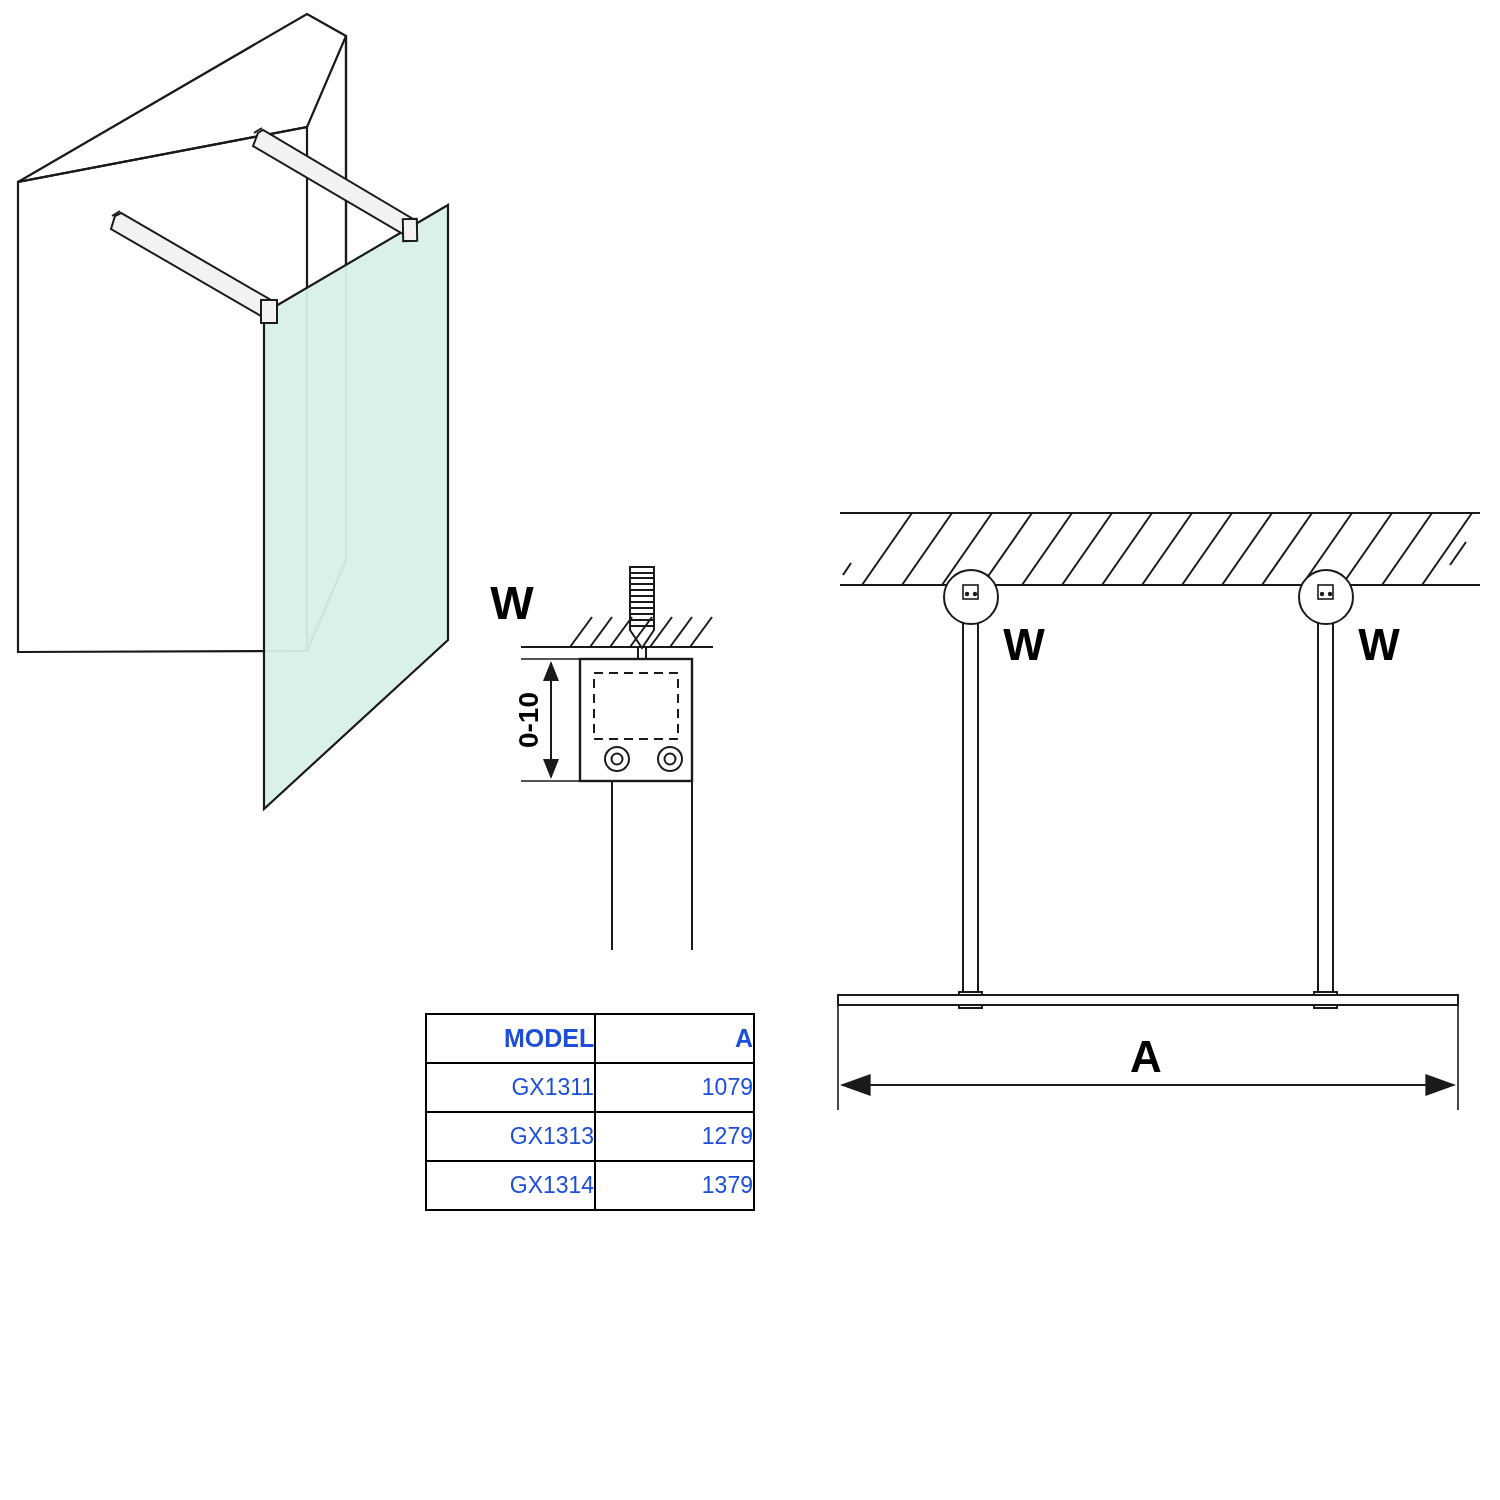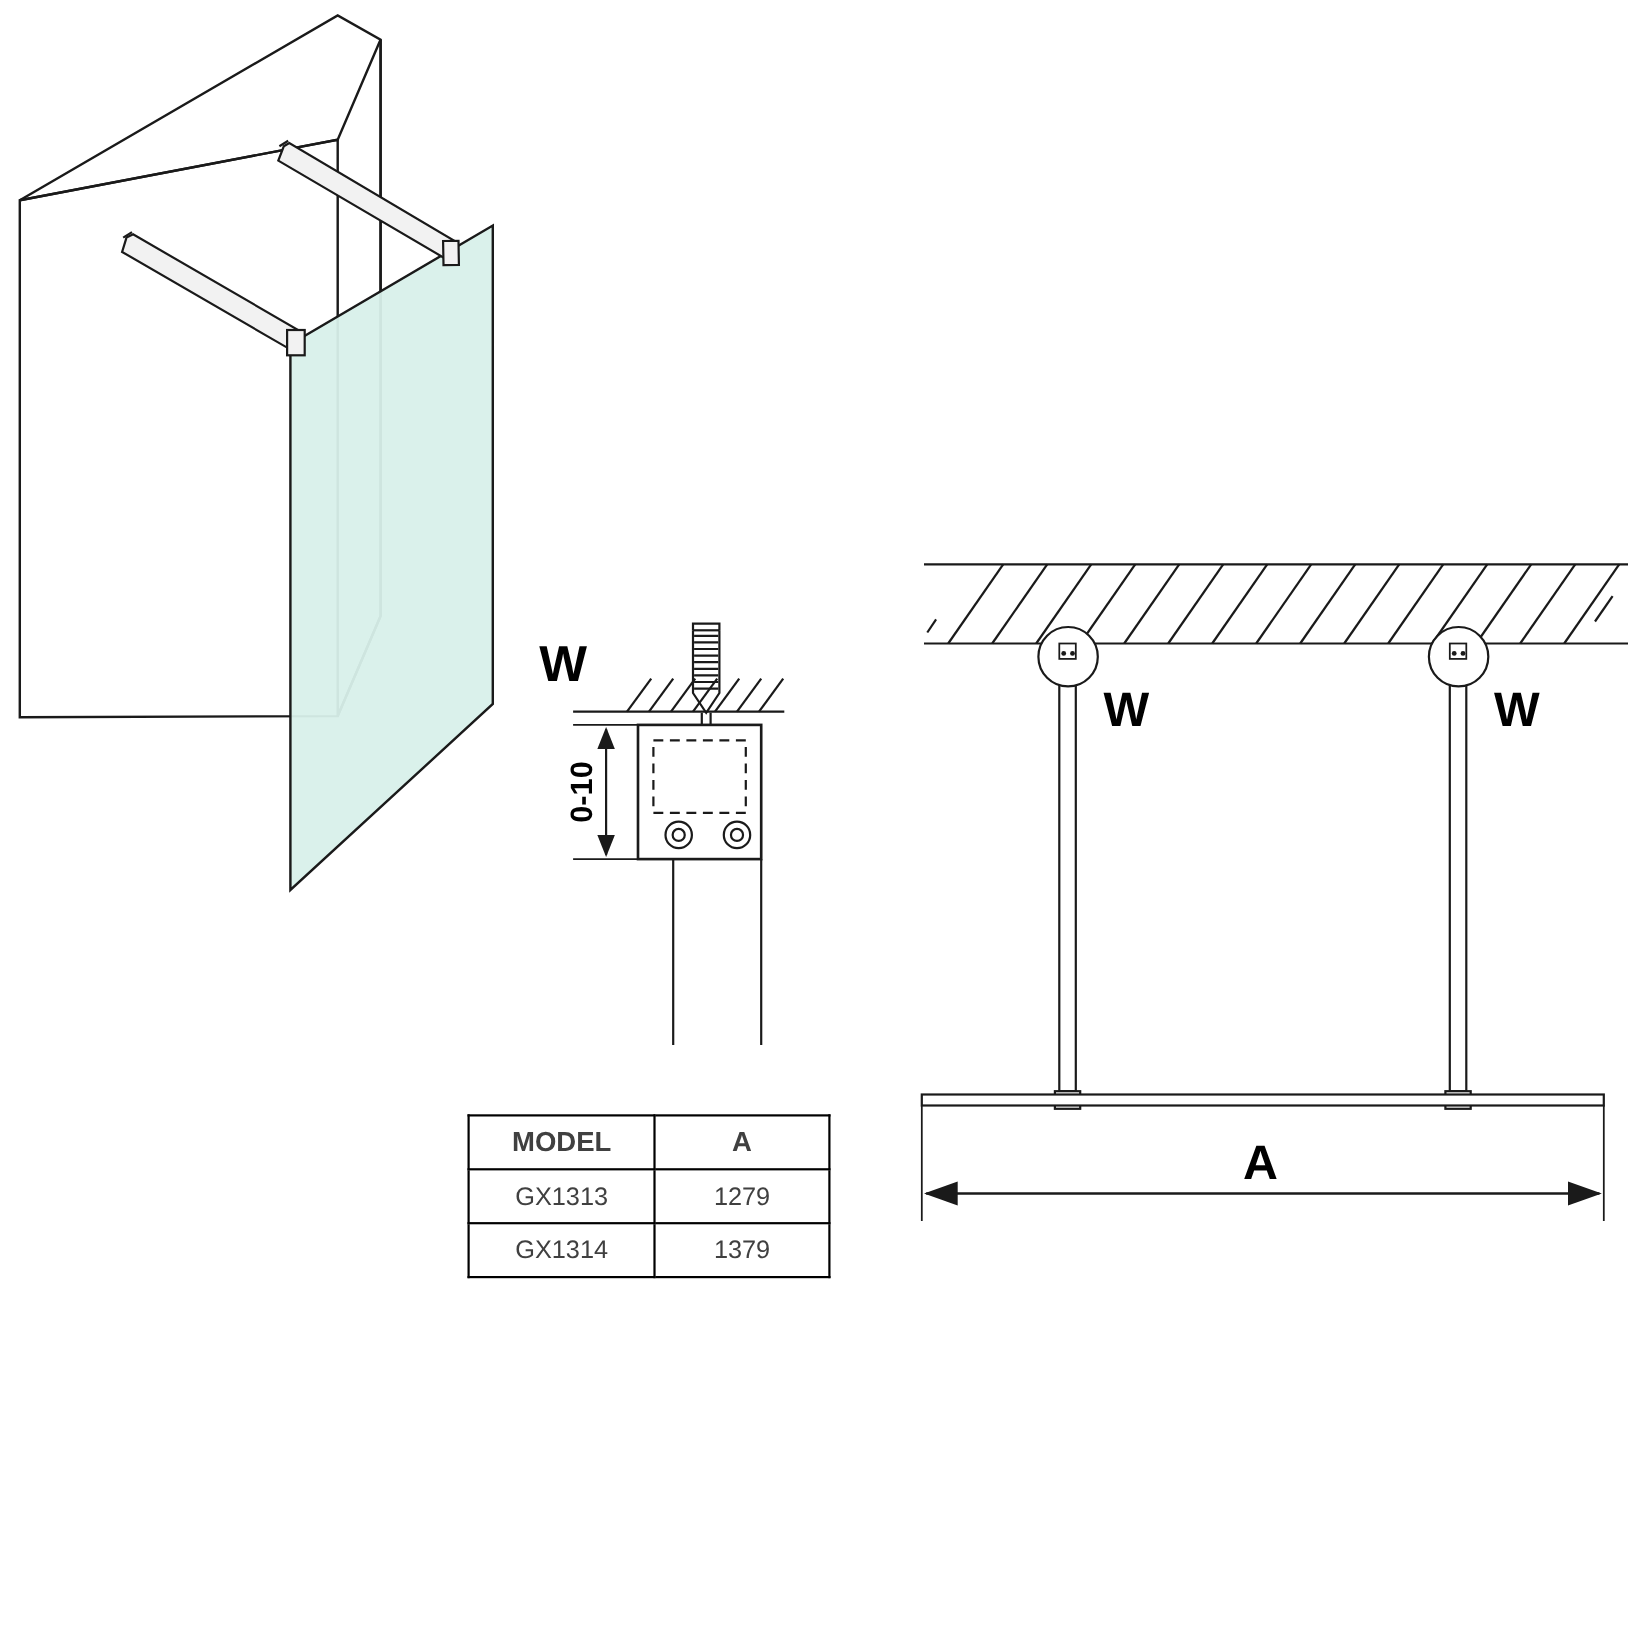--- a/index.html
+++ b/index.html
@@ -38,24 +38,24 @@
   #spec-table {
     position: absolute;
     left: 425px;
     top: 1013px;
     width: 330px;
     border-collapse: collapse;
     background: #ffffff;
   }
   #spec-table th, #spec-table td {
     border: 2px solid #000000;
-    text-align: center;
+    text-align: right;
     font-family: "Liberation Sans", sans-serif;
     font-size: 23px;
-    color: #404040;
+    color: #1d4ed8;
     height: 47px;
     padding: 0;
   }
   #spec-table th {
     font-weight: bold;
     font-size: 25px;
   }
   #spec-table col.model-col { width: 170px; }
   #spec-table col.a-col { width: 160px; }
 </style>
@@ -214,20 +214,24 @@
       <col class="a-col">
     </colgroup>
     <thead>
       <tr>
         <th>MODEL</th>
         <th>A</th>
       </tr>
     </thead>
     <tbody>
       <tr>
+        <td>GX1311</td>
+        <td>1079</td>
+      </tr>
+      <tr>
         <td>GX1313</td>
         <td>1279</td>
       </tr>
       <tr>
         <td>GX1314</td>
         <td>1379</td>
       </tr>
     </tbody>
   </table>
 

